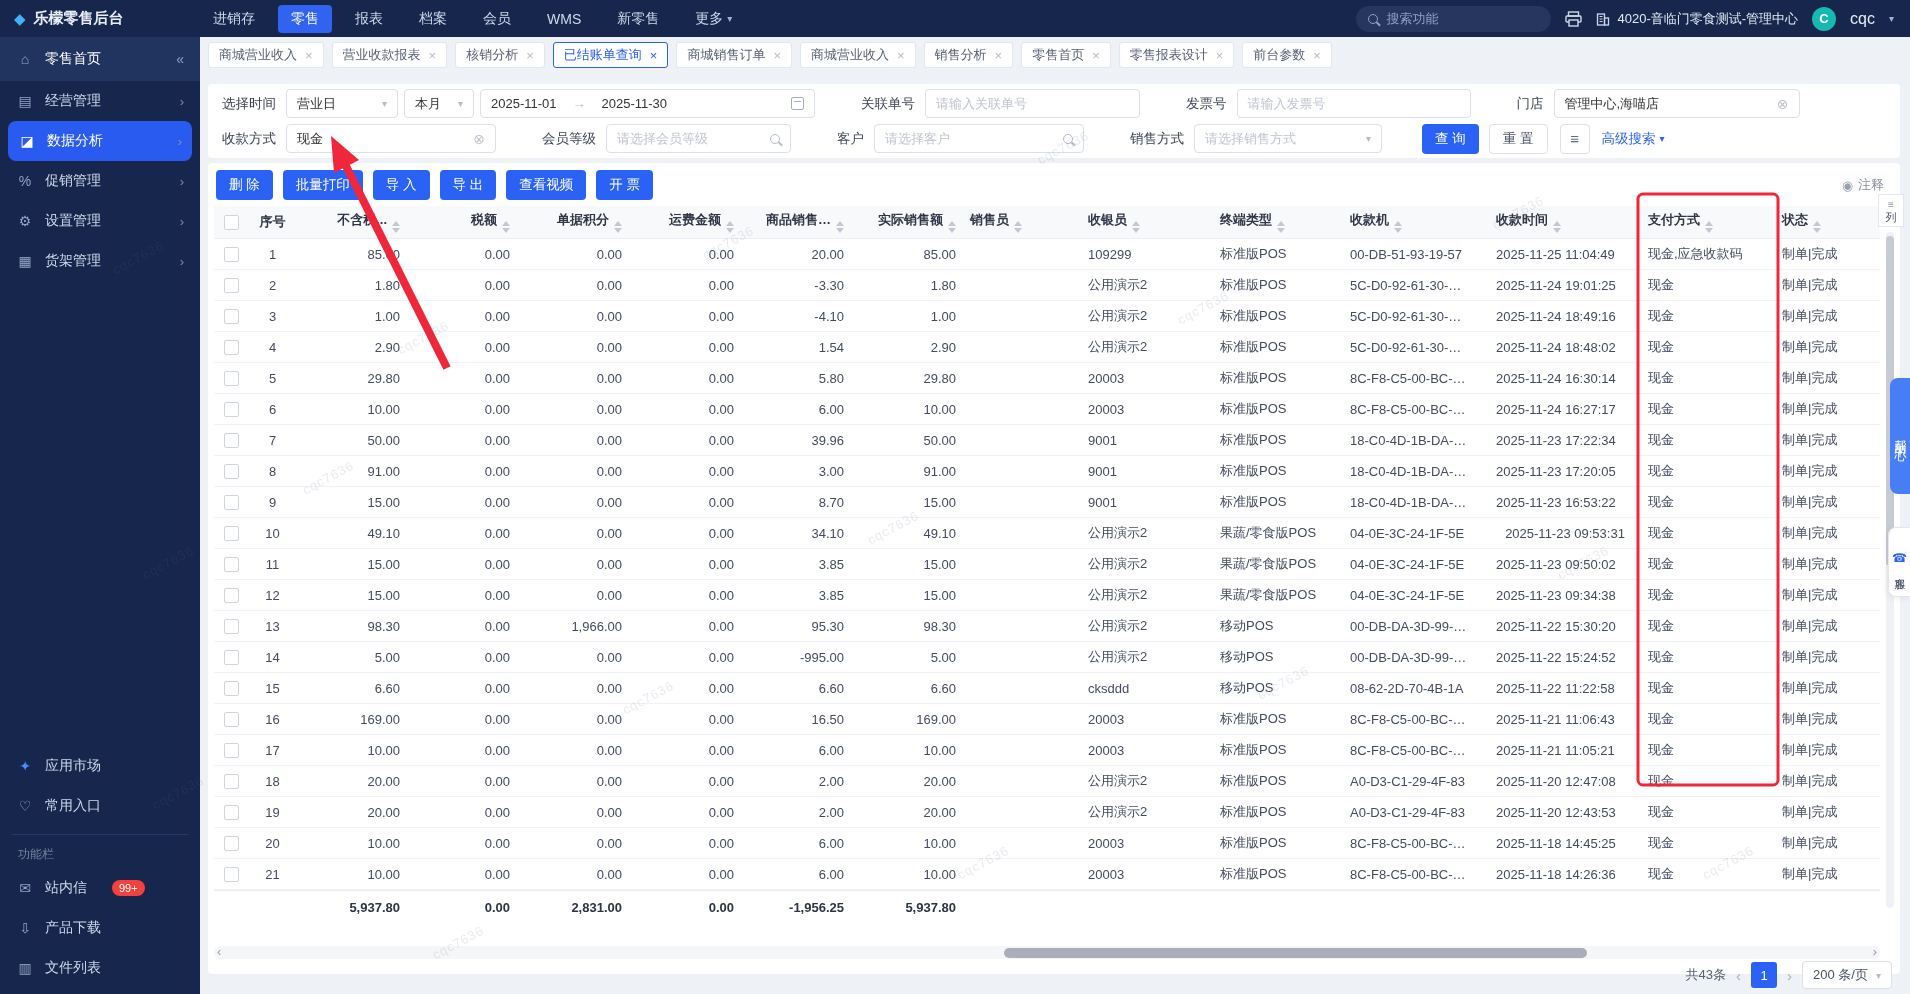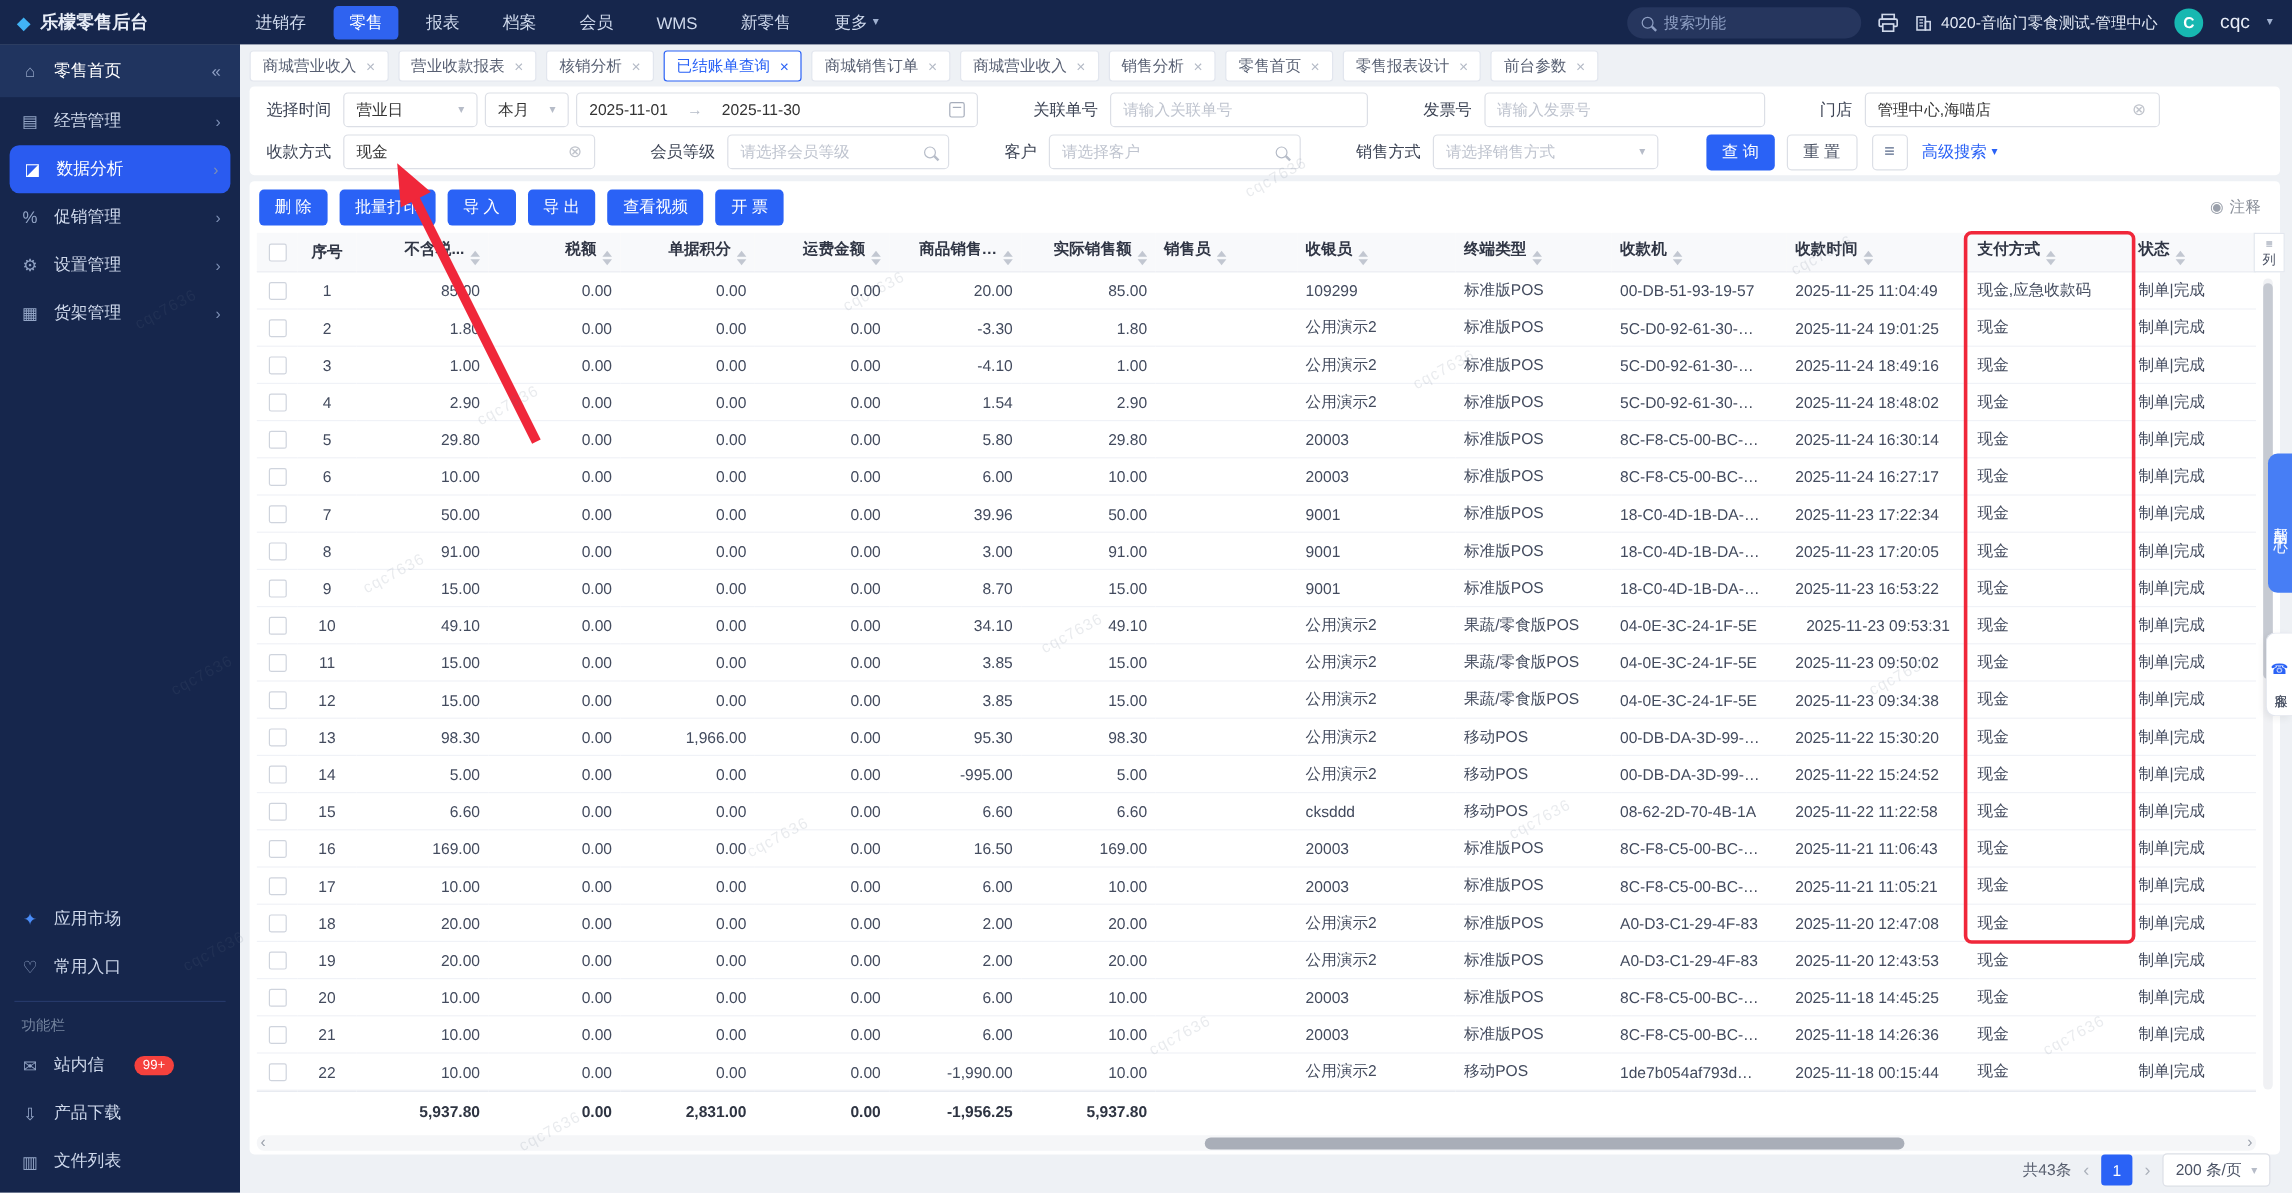--- a/index.html
+++ b/index.html
@@ -32,21 +32,21 @@
 .side-icon{width:18px;text-align:center;color:#93a5c6;font-size:14px;flex:none}
 .side-item.active .side-icon{color:#fff}
 .side-icon.market{color:#4a8cf7}
 .side-bottom{position:absolute;left:0;bottom:6px;width:100%}
 .side-label{font-size:12px;color:#74849f;padding:9px 18px 5px}
 .sdivider{height:1px;background:#26396a;margin:8px 12px 2px}
 .badge{margin-left:14px;background:#f5413d;color:#fff;font-size:11px;border-radius:9px;padding:1px 7px;line-height:14px}
 
 
 .main{position:absolute;left:200px;top:37px;right:0;bottom:0;background:#eef1f5;padding:5px 10px 0 8px;overflow:hidden}
-.tabbar{display:flex;gap:8px;align-items:center;height:26px;margin-bottom:4px}
+.tabbar{display:flex;gap:8px;align-items:center;height:26px;margin-bottom:16px}
 .tab{background:#fff;border:1px solid #e2e6ee;border-radius:3px;height:26px;display:flex;align-items:center;padding:0 10px;font-size:13px;color:#575f72;gap:8px;cursor:pointer;white-space:nowrap}
 .tab .x{color:#b4bac6;font-size:13px}
 .tab.active{color:#2a62f6;border-color:#2a62f6}
 .tab.active .x{color:#2a62f6}
 
 .filter-card{background:#fff;border-radius:4px;margin-top:4px;padding:5px 14px;height:74px}
 .frow{display:flex;align-items:center;height:29px}
 .frow + .frow{margin-top:6px}
 .fgroup{display:flex;align-items:center;margin-right:46px}
 .flabel{font-size:13.5px;color:#3c4354;white-space:nowrap;margin-right:10px}
@@ -846,39 +846,20 @@
               <td style="text-align: right;">6.00</td>
               <td style="text-align: right;">10.00</td>
               <td style="text-align: left;"></td>
               <td style="text-align: left;">20003</td>
               <td style="text-align: left;">标准版POS</td>
               <td style="text-align: left;">8C-F8-C5-00-BC-…</td>
               <td style="text-align: left;">2025-11-18 14:26:36</td>
               <td style="text-align: left;">现金</td>
               <td style="text-align: left;">制单|完成</td>
             </tr>
-            <tr>
-              <td>
-                <div class="cb"></div>
-              </td>
-              <td style="text-align: center;">22</td>
-              <td style="text-align: right;">10.00</td>
-              <td style="text-align: right;">0.00</td>
-              <td style="text-align: right;">0.00</td>
-              <td style="text-align: right;">0.00</td>
-              <td style="text-align: right;">-1,990.00</td>
-              <td style="text-align: right;">10.00</td>
-              <td style="text-align: left;"></td>
-              <td style="text-align: left;">公用演示2</td>
-              <td style="text-align: left;">移动POS</td>
-              <td style="text-align: left;">1de7b054af793d…</td>
-              <td style="text-align: left;">2025-11-18 00:15:44</td>
-              <td style="text-align: left;">现金</td>
-              <td style="text-align: left;">制单|完成</td>
-            </tr>
             <tr class="sum">
               <td></td>
               <td style="text-align: center;"></td>
               <td style="text-align: right;">5,937.80</td>
               <td style="text-align: right;">0.00</td>
               <td style="text-align: right;">2,831.00</td>
               <td style="text-align: right;">0.00</td>
               <td style="text-align: right;">-1,956.25</td>
               <td style="text-align: right;">5,937.80</td>
               <td style="text-align: left;"></td>

